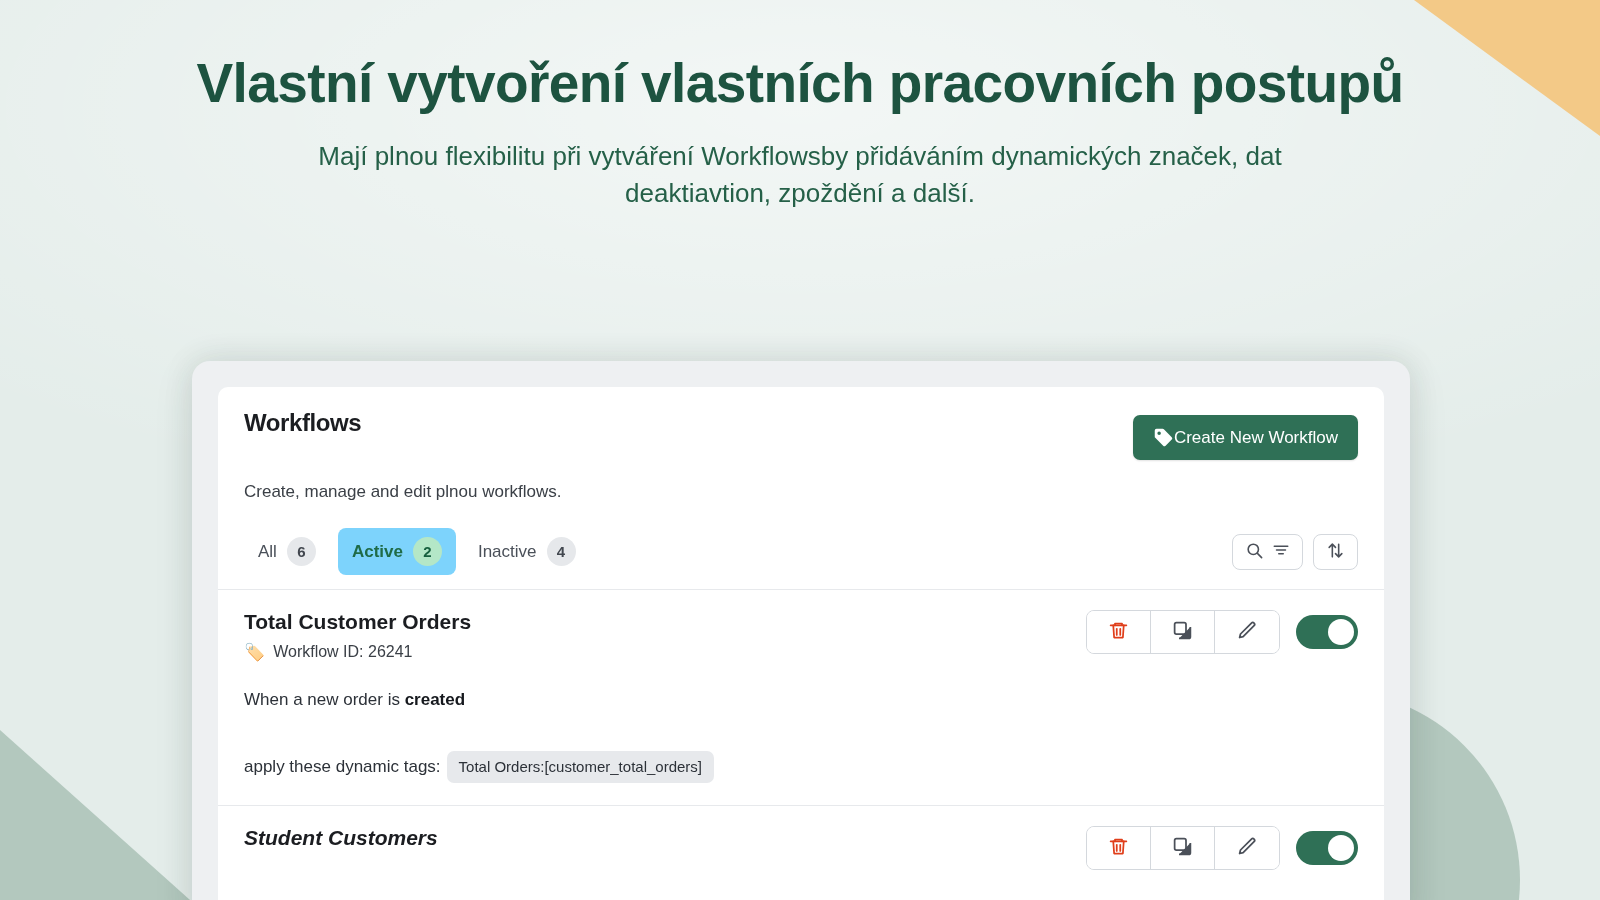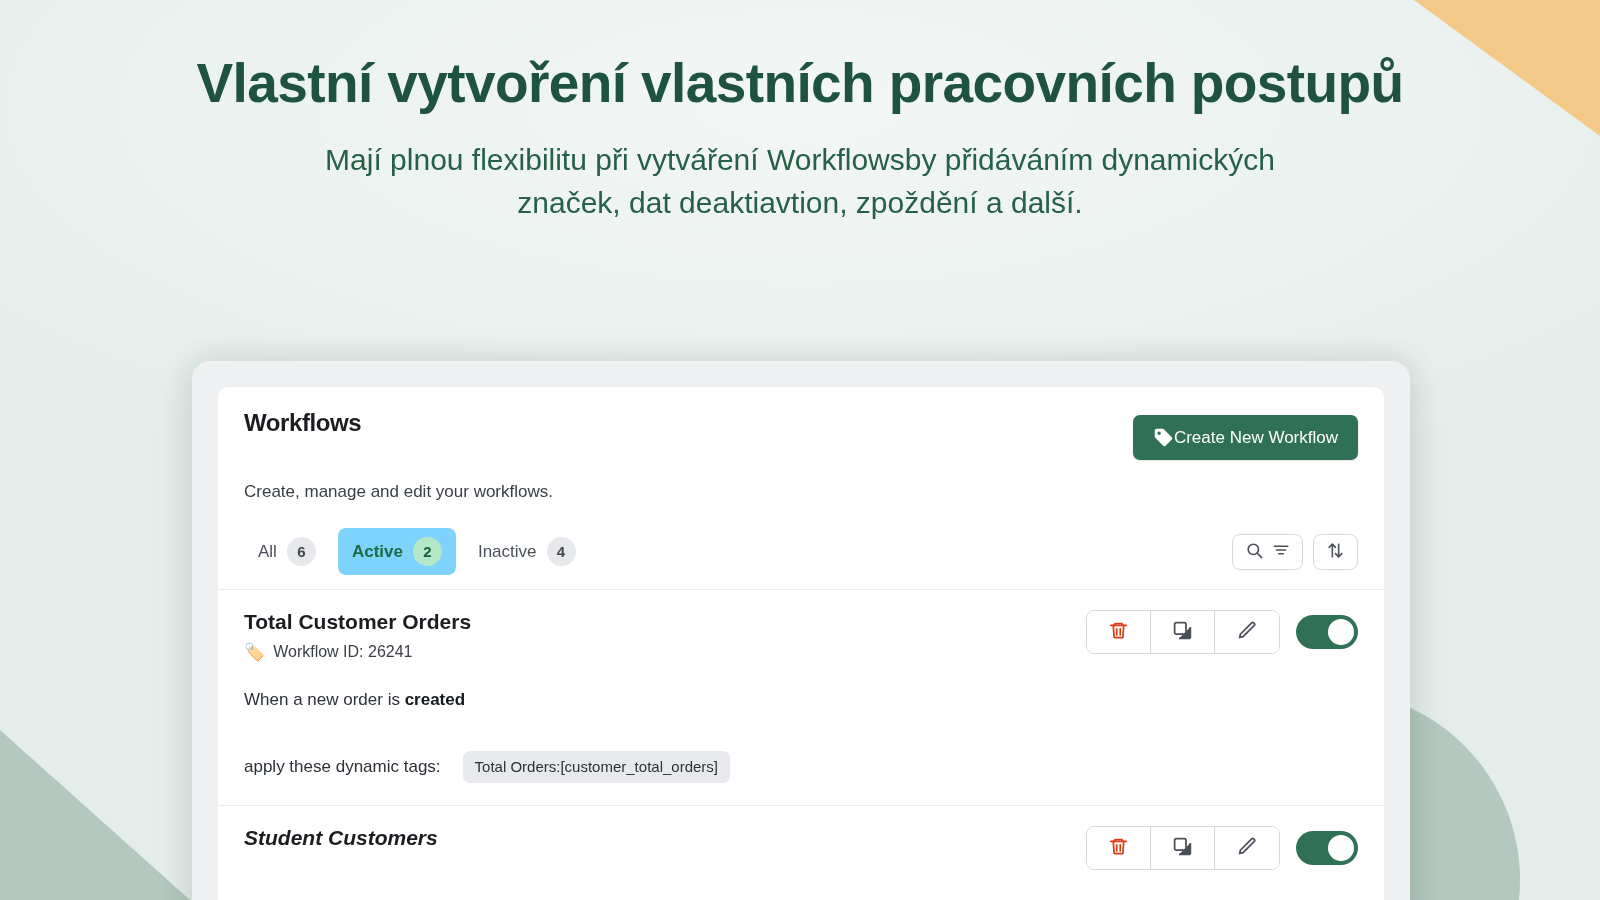--- a/index.html
+++ b/index.html
@@ -52,21 +52,21 @@
   .hero-title {
     font-size: 55px;
     font-weight: 700;
     color: #1d5340;
     letter-spacing: -0.6px;
     line-height: 1.16;
   }
   .hero-sub {
     margin: 22px auto 0;
     max-width: 1050px;
-    font-size: 30px;
+    font-size: 26px;
     font-weight: 400;
     color: #256048;
     line-height: 1.45;
   }
 
   
   .device-frame {
     position: absolute;
     left: 192px; top: 361px;
     width: 1218px; height: 560px;
@@ -227,21 +227,21 @@
     border-radius: 50%;
     background: #ffffff;
   }
 
   .wf-body { margin-top: 26px; }
   .wf-line { font-size: 17px; color: #2c3138; line-height: 1.5; }
   .wf-line + .wf-line { margin-top: 38px; }
   .wf-line b { font-weight: 700; color: #15181d; margin-top: 28px; }
   .dyn-chip {
     display: inline-block;
-    margin-left: 22px;
+    margin-left: 6px;
     padding: 5px 12px;
     border-radius: 7px;
     background: #e7e9ec;
     color: #2c3138;
     font-size: 15px;
     vertical-align: middle;
   }
 </style>
 </head>
 <body>
@@ -266,21 +266,21 @@
       <button class="create-btn">
         <span>
           <svg width="21" height="21" viewBox="0 0 24 24" fill="#ffffff" aria-hidden="true">
             <path d="M21.4 11.6 12.4 2.6A2 2 0 0 0 11 2H4a2 2 0 0 0-2 2v7c0 .5.2 1 .6 1.4l9 9a2 2 0 0 0 2.8 0l7-7a2 2 0 0 0 0-2.8zM7 9a2 2 0 1 1 0-4 2 2 0 0 1 0 4z"></path>
           </svg>
         </span>
         <span>Create New Workflow</span>
       </button>
     </div>
 
-    <p class="page-subtitle">Create, manage and edit your workflows.</p>
+    <p class="page-subtitle">Create, manage and edit plnou workflows.</p>
 
     <div class="tabs-row">
       <div class="tabs">
         <button class="tab">
           <span>All</span>
           <span class="tab-count">6</span>
         </button>
         <button class="tab active">
           <span>Active</span>
           <span class="tab-count">2</span>

